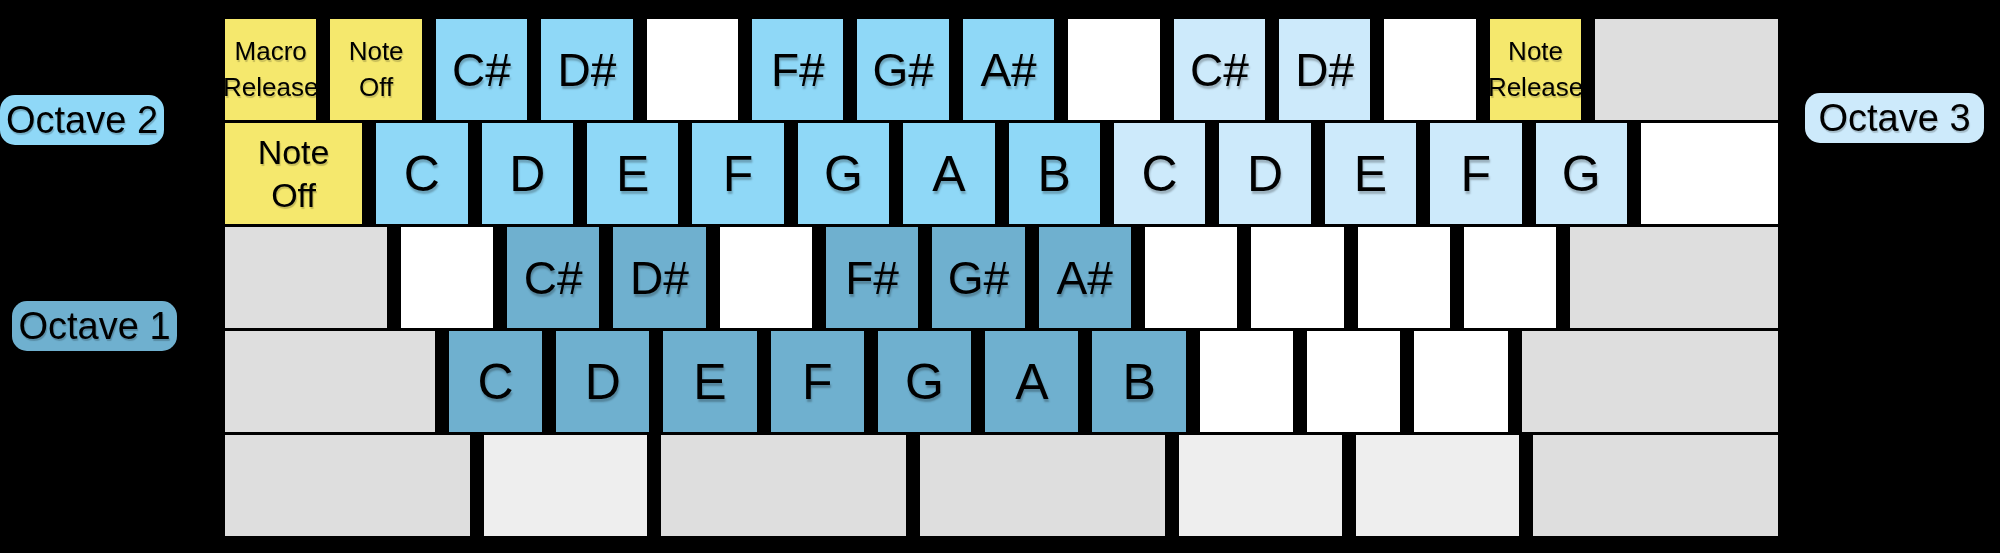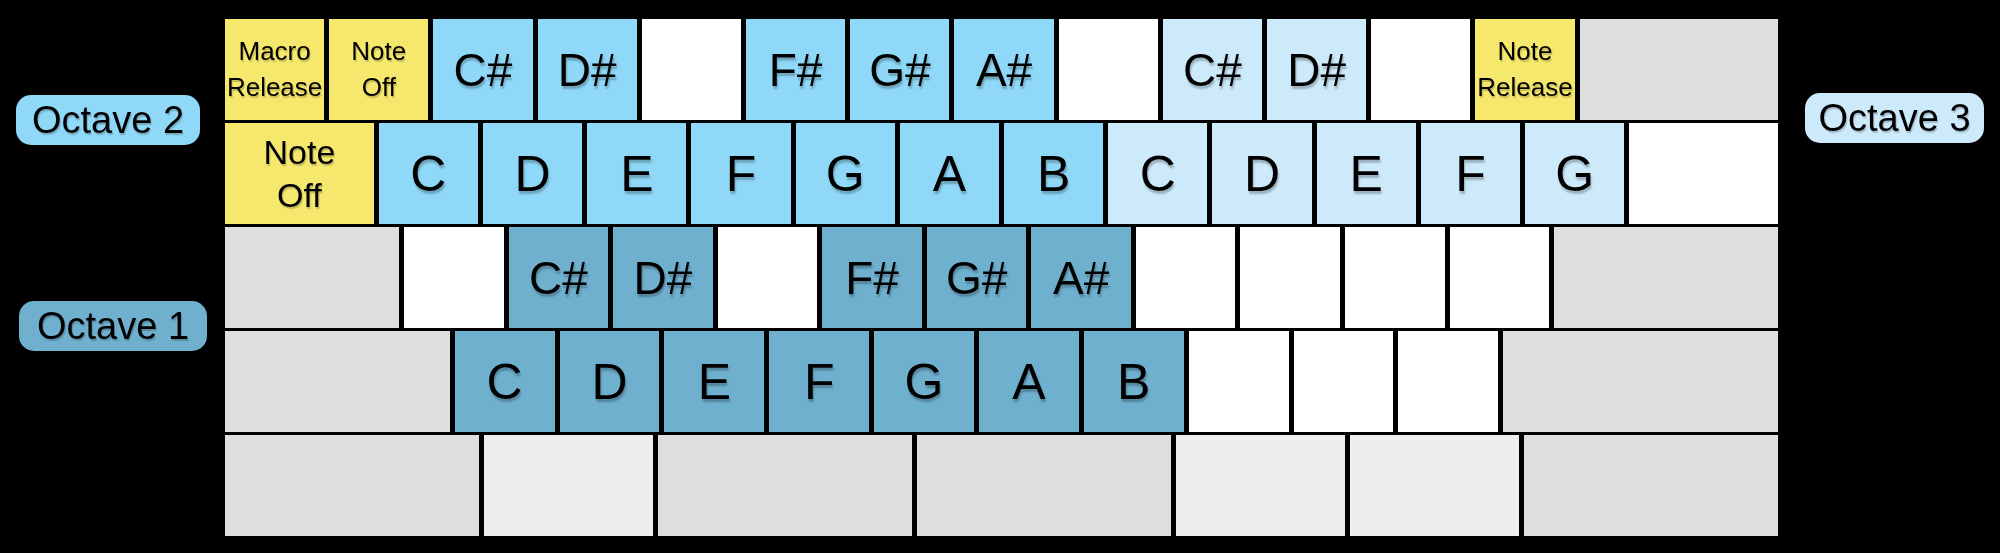--- a/index.html
+++ b/index.html
@@ -22,21 +22,21 @@
     width: 1553px;
     height: 517px;
     display: flex;
     flex-direction: column;
     row-gap: 3px;
     background: #000000;
   }
   .kb-row {
     display: flex;
     flex: 1 1 0;
-    column-gap: 5px;
+    column-gap: 14px;
     min-height: 0;
   }
   .key {
     flex-basis: 0;
     min-width: 0;
     display: flex;
     align-items: center;
     justify-content: center;
     text-align: center;
     color: #000000;
@@ -58,22 +58,22 @@
     position: absolute;
     height: 50px;
     display: flex;
     align-items: center;
     justify-content: center;
     border-radius: 15px;
     font-size: 38px;
     color: #000000;
     text-shadow: 1px 2px 1px rgba(0,0,0,0.2);
   }
-  .pill-octave2 { left: 16px;   top: 95px;  width: 184px; }
-  .pill-octave1 { left: 19px;   top: 301px; width: 188px; }
+  .pill-octave2 { left: 0;   top: 95px;  width: 164px; }
+  .pill-octave1 { left: 12px;   top: 301px; width: 165px; }
   .pill-octave3 { left: 1805px; top: 93px;  width: 179px; }
 </style>
 </head>
 <body>
 
 <div class="stage">
   <div class="pill pill-octave2" style="background: rgb(143, 216, 247);">Octave 2</div>
   <div class="pill pill-octave1" style="background: rgb(111, 176, 207);">Octave 1</div>
   <div class="pill pill-octave3" style="background: rgb(205, 234, 251);">Octave 3</div>
   <div class="keyboard">

